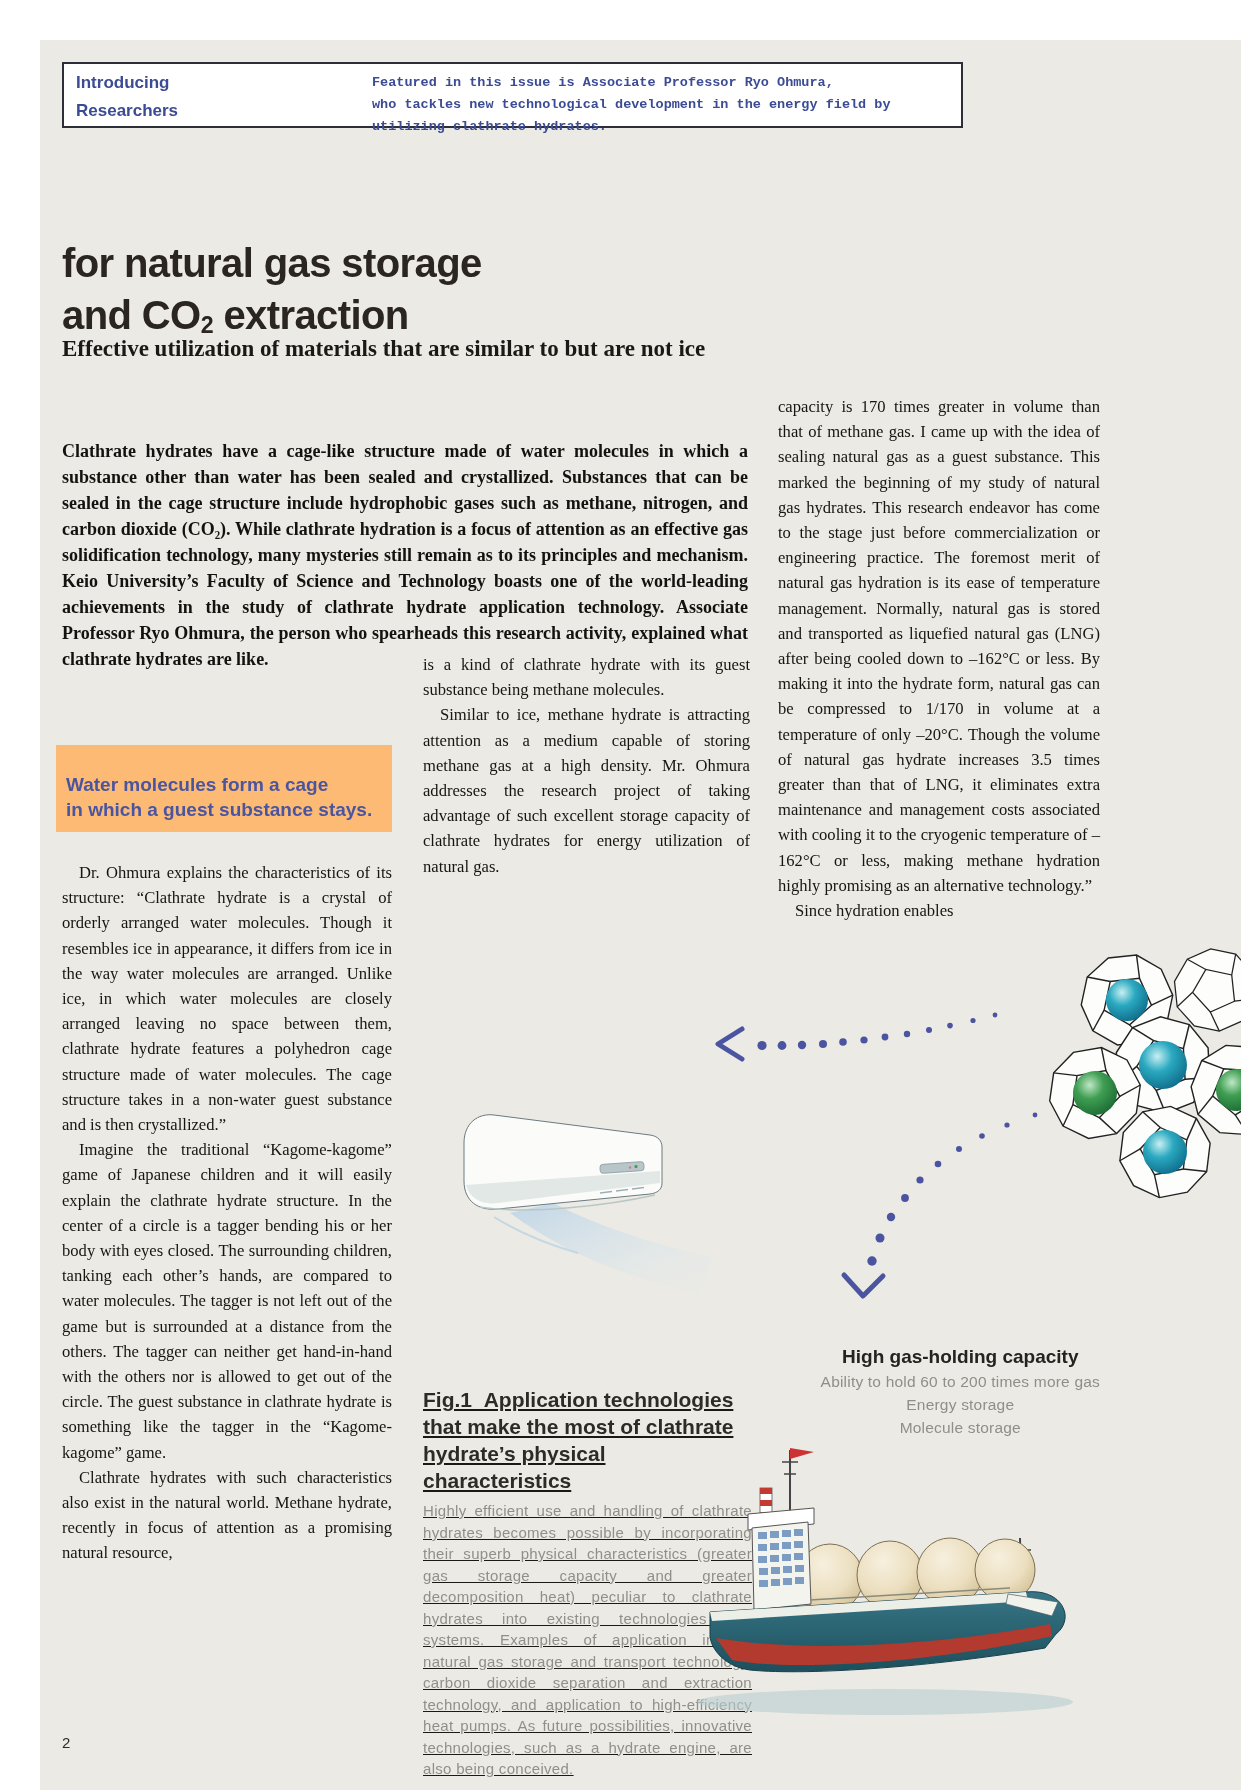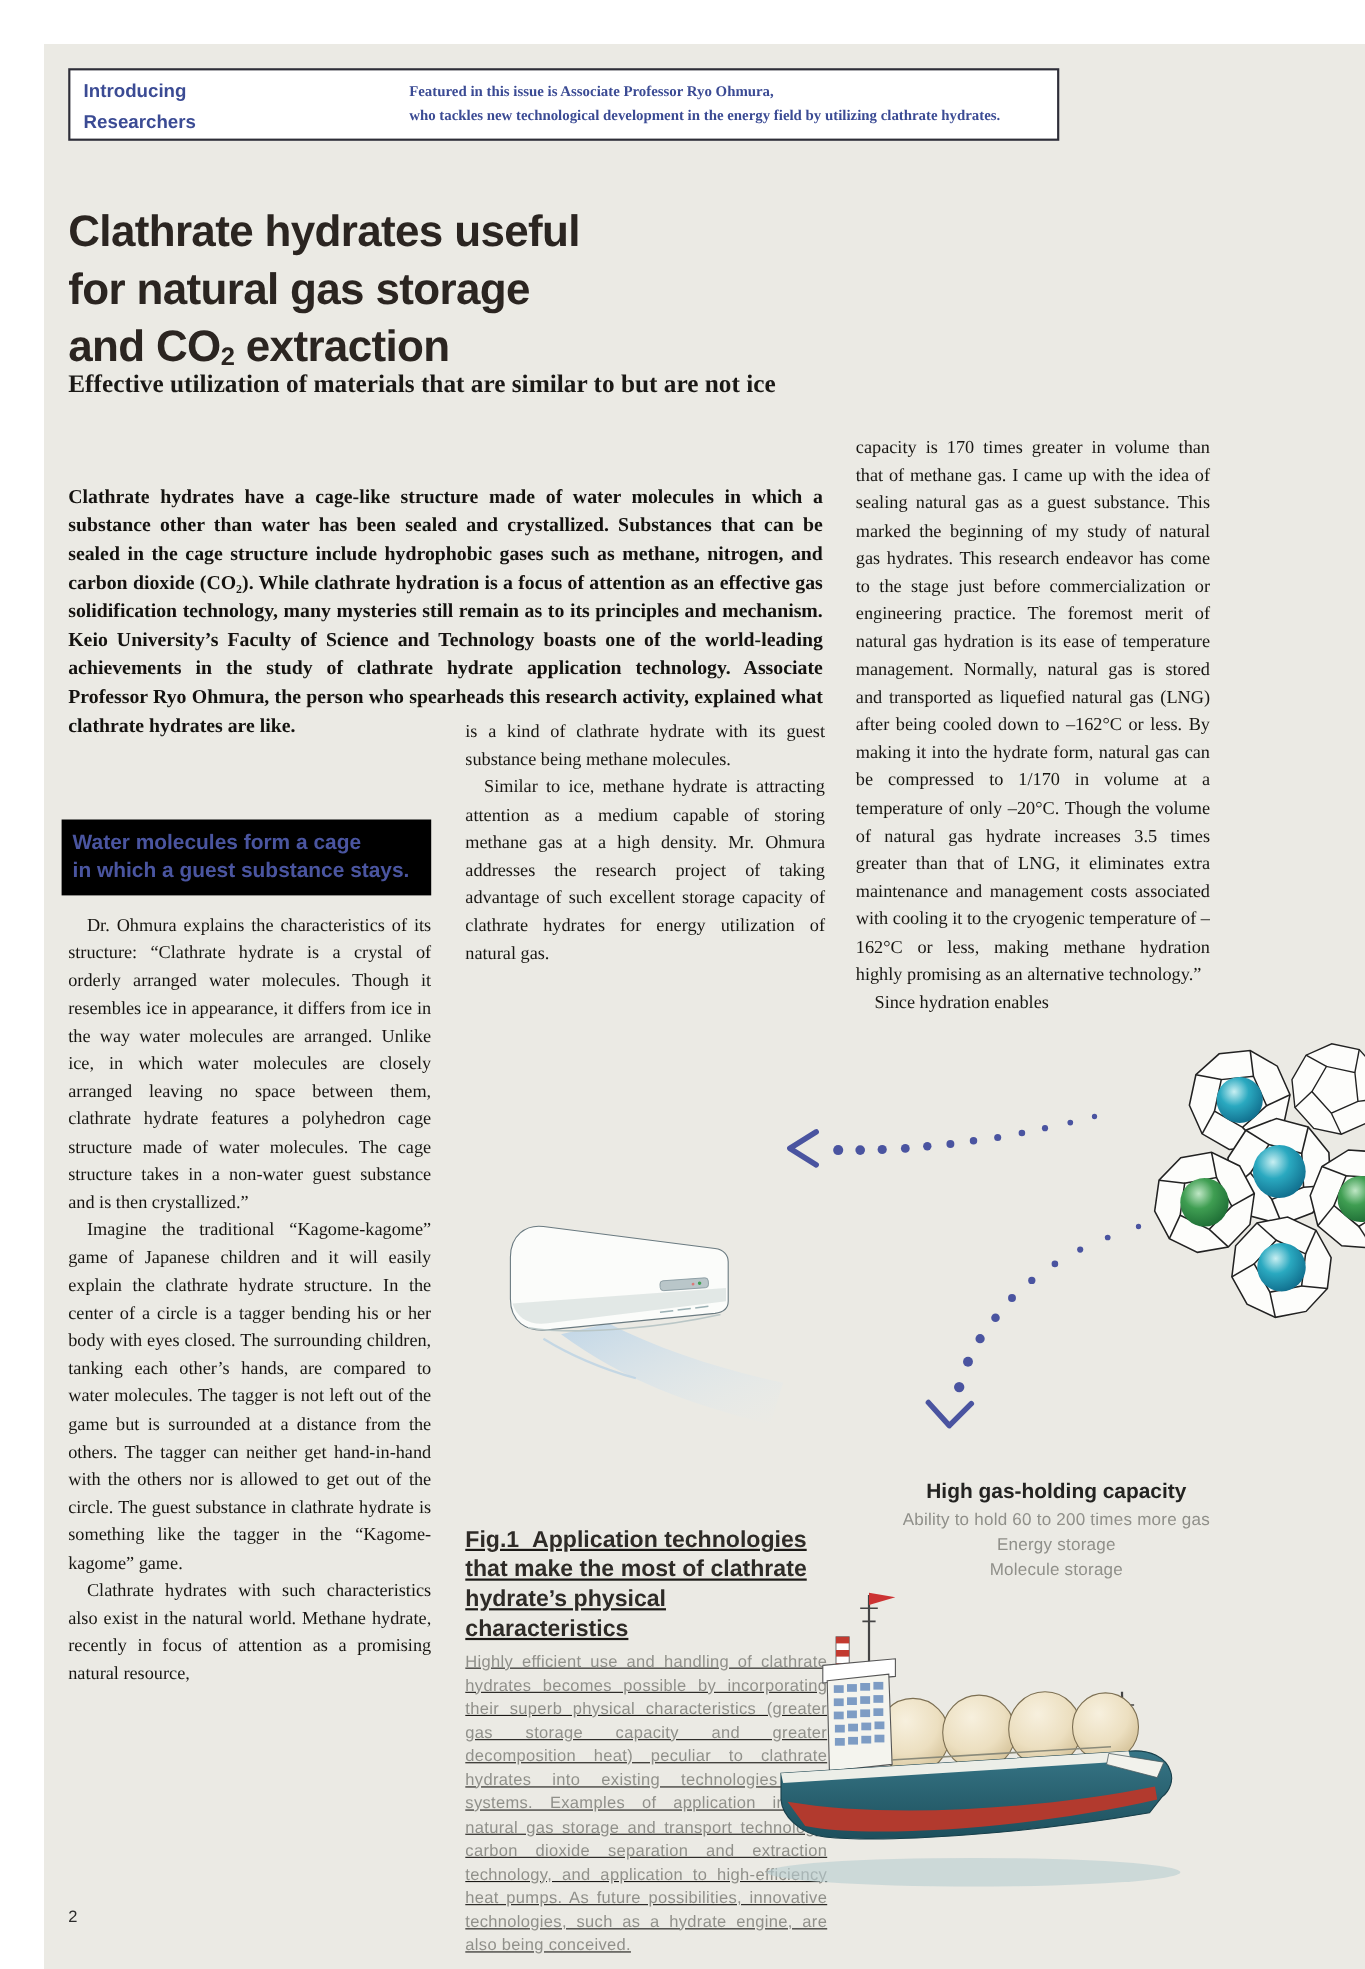--- a/index.html
+++ b/index.html
@@ -6,44 +6,44 @@
   .sheet{position:relative;width:1241px;height:1790px;background:#ffffff;overflow:hidden;
          font-family:"Liberation Serif","DejaVu Serif",serif;color:#1b1916;}
   .canvas{position:absolute;left:40px;top:40px;width:1201px;height:1750px;background:#ebeae4;}
   .abs{position:absolute;}
 
   
   .kicker{position:absolute;left:22px;top:22px;width:901px;height:66px;background:#ffffff;
           border:2px solid #2e2e38;box-sizing:border-box;}
   .kicker-left{position:absolute;left:12px;top:5px;font-family:"Liberation Sans","DejaVu Sans",sans-serif;
           font-size:17px;font-weight:bold;color:#3b4b94;line-height:28px;}
-  .kicker-right{position:absolute;left:308px;top:8px;font-family:Liberation Serif, serif;
+  .kicker-right{position:absolute;left:308px;top:8px;font-family:Liberation Mono, monospace;
           font-size:13.5px;font-weight:bold;color:#3b4b94;line-height:22px;}
 
   
   .title{position:absolute;left:22px;top:118px;font-family:"Liberation Sans","DejaVu Sans",sans-serif;
          font-size:40px;line-height:52px;font-weight:bold;color:#2b2521;letter-spacing:-0.6px;}
   .title .sub{font-size:0.58em;position:relative;top:0.18em;}
   .subtitle{position:absolute;left:22px;top:296px;font-size:23px;font-weight:bold;color:#1b1916;}
 
   
   .lead{position:absolute;left:22px;top:398px;width:686px;margin:0;font-size:18px;line-height:26px;
         font-weight:bold;text-align:justify;color:#14120f;}
 
   
   .col{position:absolute;font-size:16.6px;line-height:25.2px;text-align:justify;color:#171511;}
   .col p{margin:0;}
   .col p.indent{text-indent:17px;}
   .col1{left:22px;top:705px;width:330px;}
   .col2{left:383px;top:612px;width:327px;}
   .col3{left:738px;top:354px;width:322px;}
 
-  .bluehead{background:#000000;margin-left:-6px;width:336px;box-sizing:border-box;padding:9px 8px 10px 10px;
+  .bluehead{background:#fdba74;margin-left:-6px;width:336px;box-sizing:border-box;padding:27px 8px 10px 10px;
             font-family:"Liberation Sans","DejaVu Sans",sans-serif;font-size:19px;line-height:25px;
-            font-weight:bold;color:#4a55a0;text-align:left;margin-bottom:14px;}
+            font-weight:bold;color:#4a55a0;text-align:left;margin-bottom:28px;}
   .bluehead.mt{margin-top:16px;}
 
   
   .fig-label-bold{font-family:"Liberation Sans","DejaVu Sans",sans-serif;font-weight:bold;
                   font-size:19px;line-height:26px;color:#232321;}
   .fig-label-gray{font-family:"Liberation Sans","DejaVu Sans",sans-serif;font-size:15.5px;
                   line-height:23px;color:#8f8f89;letter-spacing:0.2px;}
   .ac-labels{position:absolute;left:483px;top:1216px;}
   .ship-labels{position:absolute;right:141px;top:1304px;text-align:center;}
 
@@ -70,21 +70,21 @@
         <div>Introducing</div>
         <div>Researchers</div>
       </div>
       <div class="kicker-right">
         <div>Featured in this issue is Associate Professor Ryo Ohmura,</div>
         <div>who tackles new technological development in the energy field by utilizing clathrate hydrates.</div>
       </div>
     </div>
 
     <h1 class="title">
-      <span>Clathrate hydrates useful</span><br>
+      <br>
       <span>for natural gas storage</span><br>
       <span><span>and CO</span><span class="sub">2</span><span> extraction</span></span>
     </h1>
     <div class="subtitle">Effective utilization of materials that are similar to but are not ice</div>
 
     <p class="lead">Clathrate hydrates have a cage-like structure made of water molecules in which a substance other than water has been sealed and crystallized. Substances that can be sealed in the cage structure include hydrophobic gases such as methane, nitrogen, and carbon dioxide (CO₂). While clathrate hydration is a focus of attention as an effective gas solidification technology, many mysteries still remain as to its principles and mechanism. Keio University’s Faculty of Science and Technology boasts one of the world-leading achievements in the study of clathrate hydrate application technology. Associate Professor Ryo Ohmura, the person who spearheads this research activity, explained what clathrate hydrates are like.</p>
 
     <div class="col col1">
       <div class="bluehead">
         <div>Water molecules form a cage</div>

